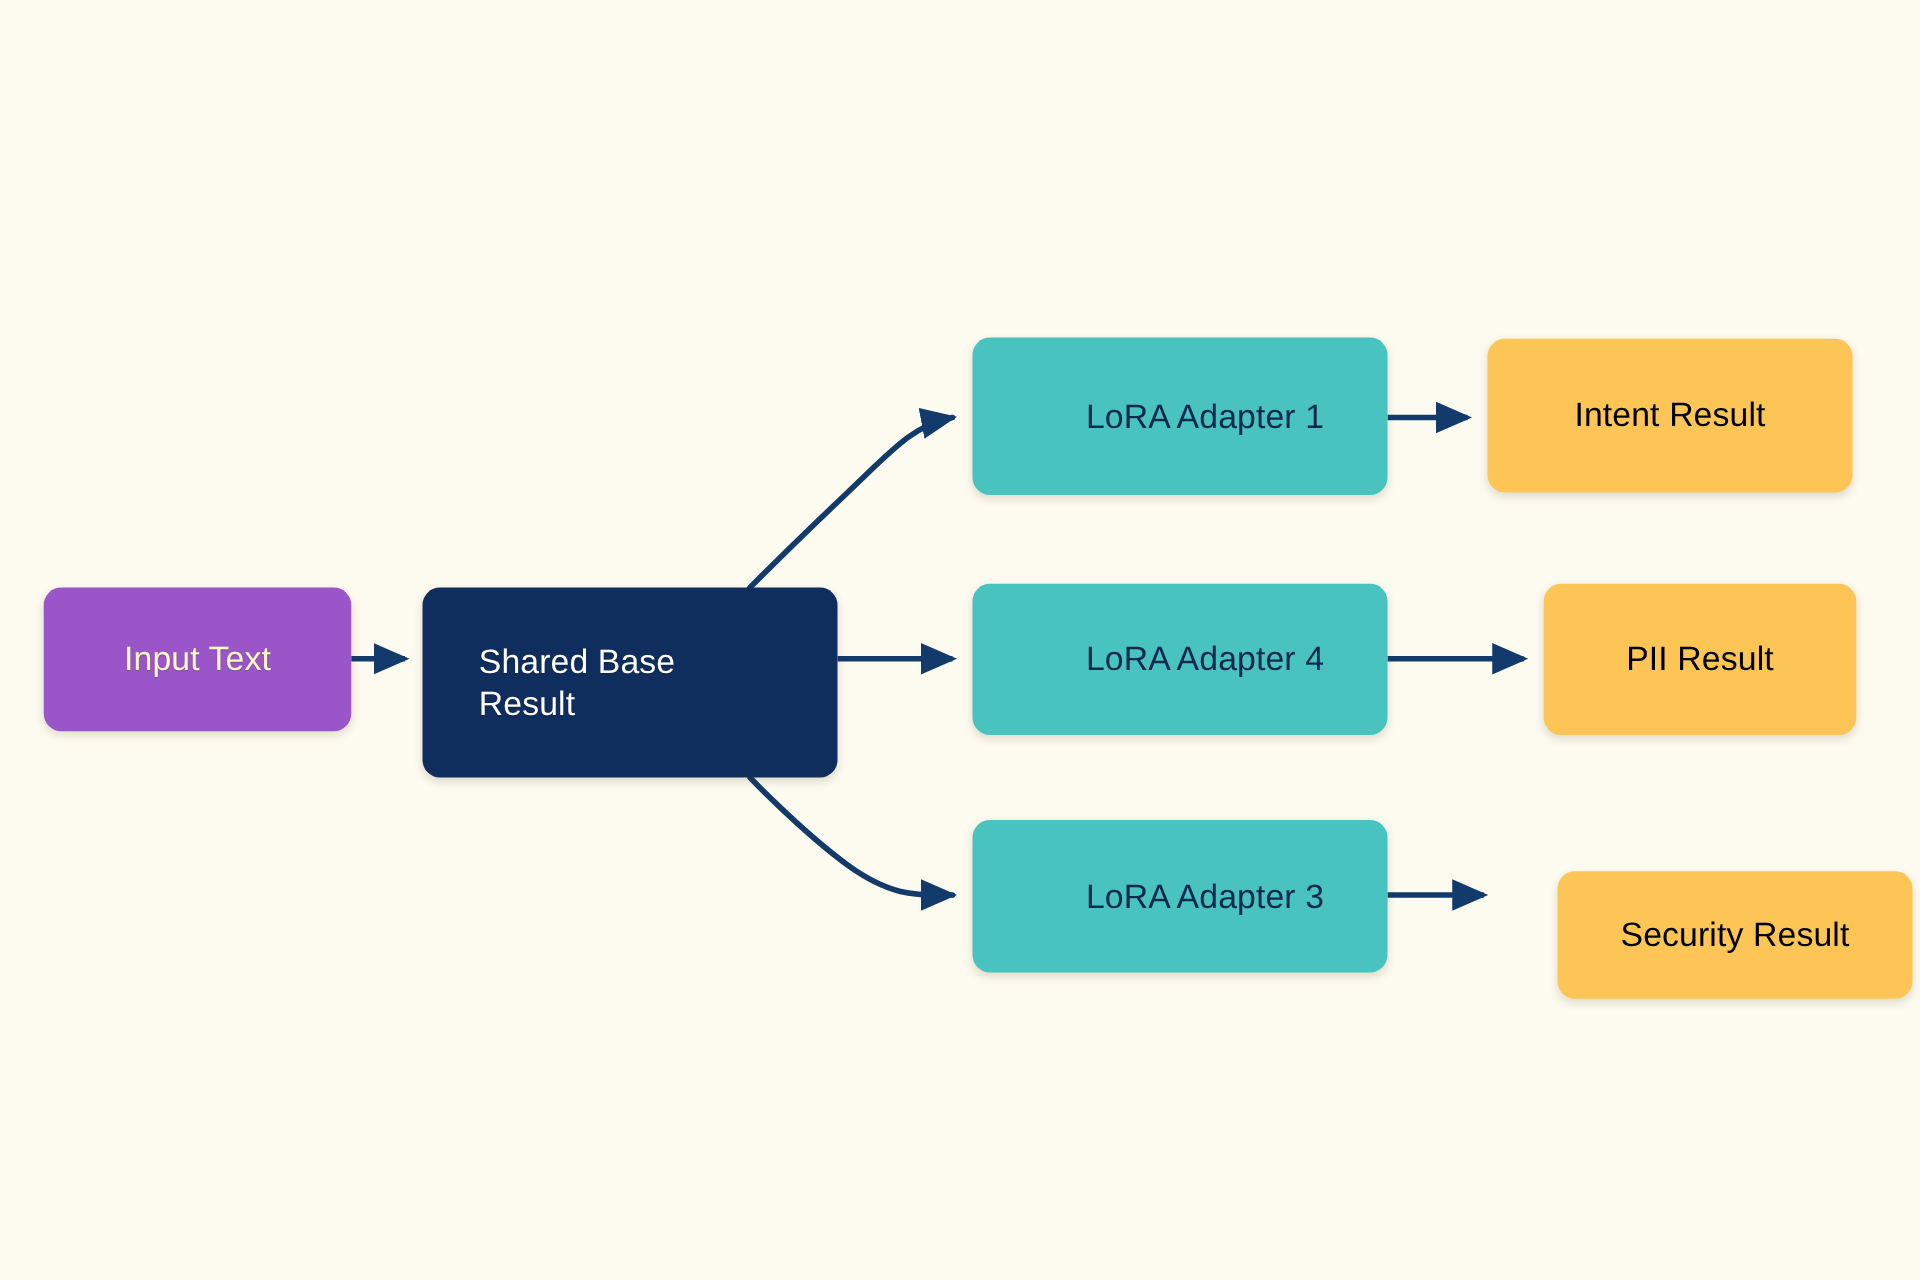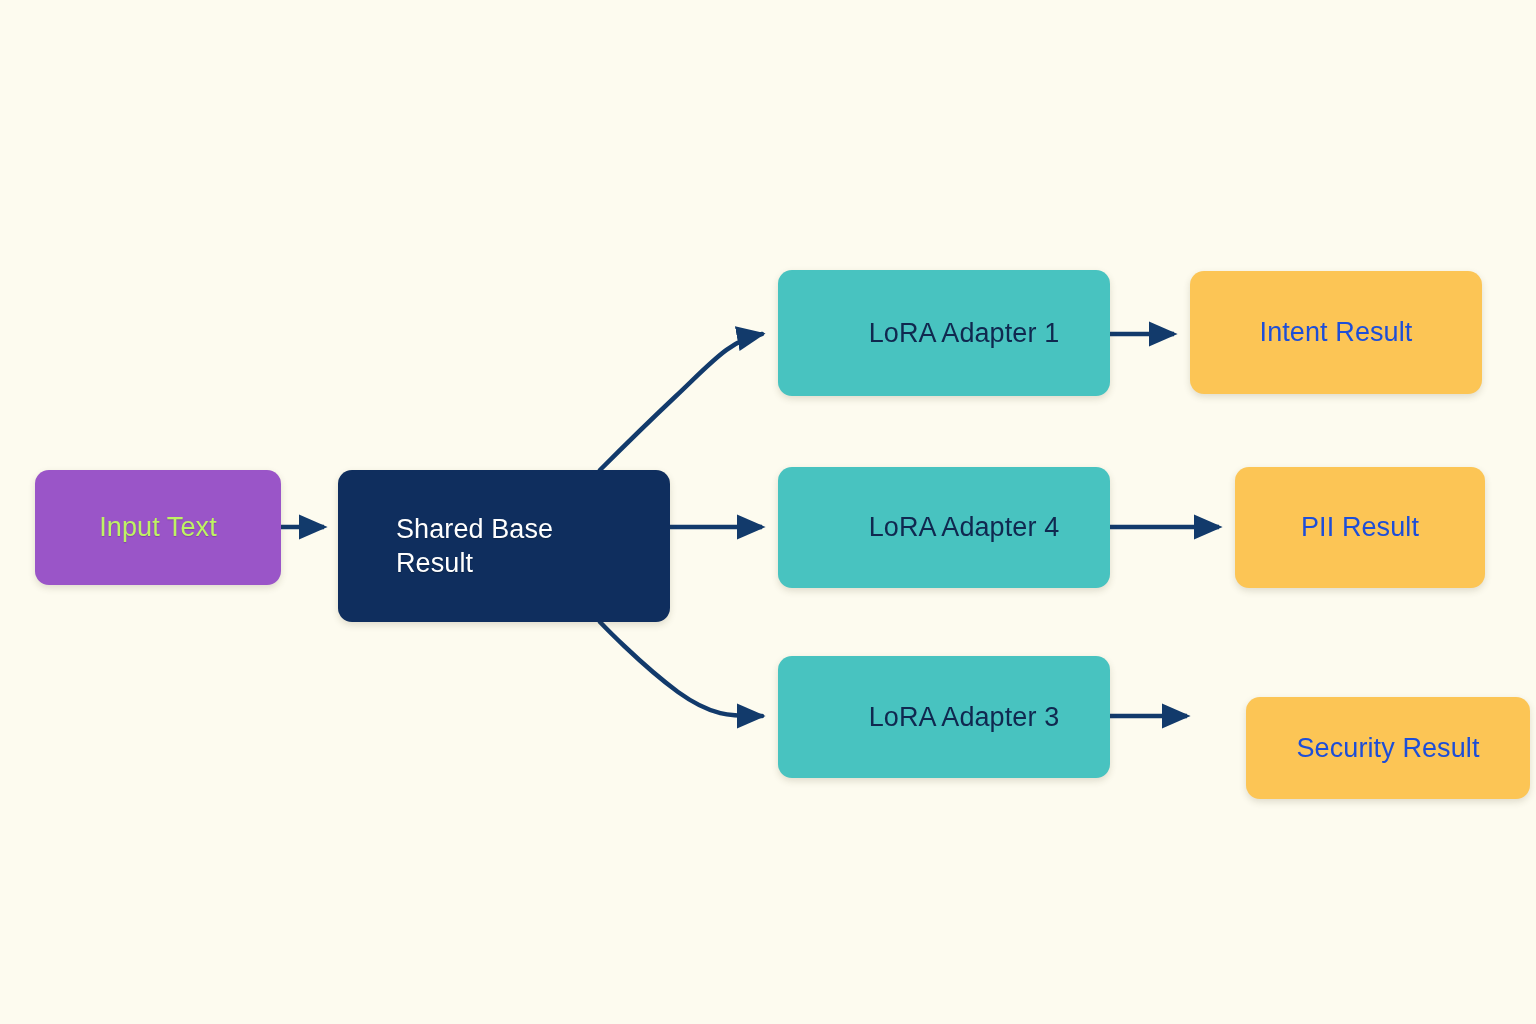--- a/index.html
+++ b/index.html
@@ -44,33 +44,33 @@
   
   .node-input {
     left: 35px;
     top: 470px;
     width: 246px;
     height: 115px;
     background: #9a55c8;
     justify-content: center;
   }
   .node-input .label {
-    color: #bef264;
+    color: #fef9c3;
     font-size: 27px;
     text-align: center;
     text-shadow: 0 1px 1px rgba(0,0,0,0.18);
   }
   
   .node-base {
     left: 338px;
     top: 470px;
     width: 332px;
     height: 152px;
     background: #0f2e5e;
-    padding-left: 58px;
+    padding-left: 45px;
     padding-right: 22px;
   }
   .node-base .label {
     color: #ffffff;
     font-size: 27px;
     text-align: left;
     text-shadow: 0 1px 1px rgba(0,0,0,0.25);
   }
   
   .node-adapter {
@@ -90,21 +90,21 @@
   .adapter-3 { top: 656px; height: 122px; }
   
   .node-result {
     background: #fcc košem;
     justify-content: center;
   }
   .node-result {
     background: #fcc555;
   }
   .node-result .label {
-    color: #1d4ed8;
+    color: #000000;
     font-size: 27px;
     text-align: center;
   }
   .result-1 { left: 1190px; top: 271px; width: 292px; height: 123px; }
   .result-2 { left: 1235px; top: 467px; width: 250px; height: 121px; }
   .result-3 { left: 1246px; top: 657px; width: 284px; height: 102px; margin-top: 40px; }
 </style>
 </head>
 <body>
 

